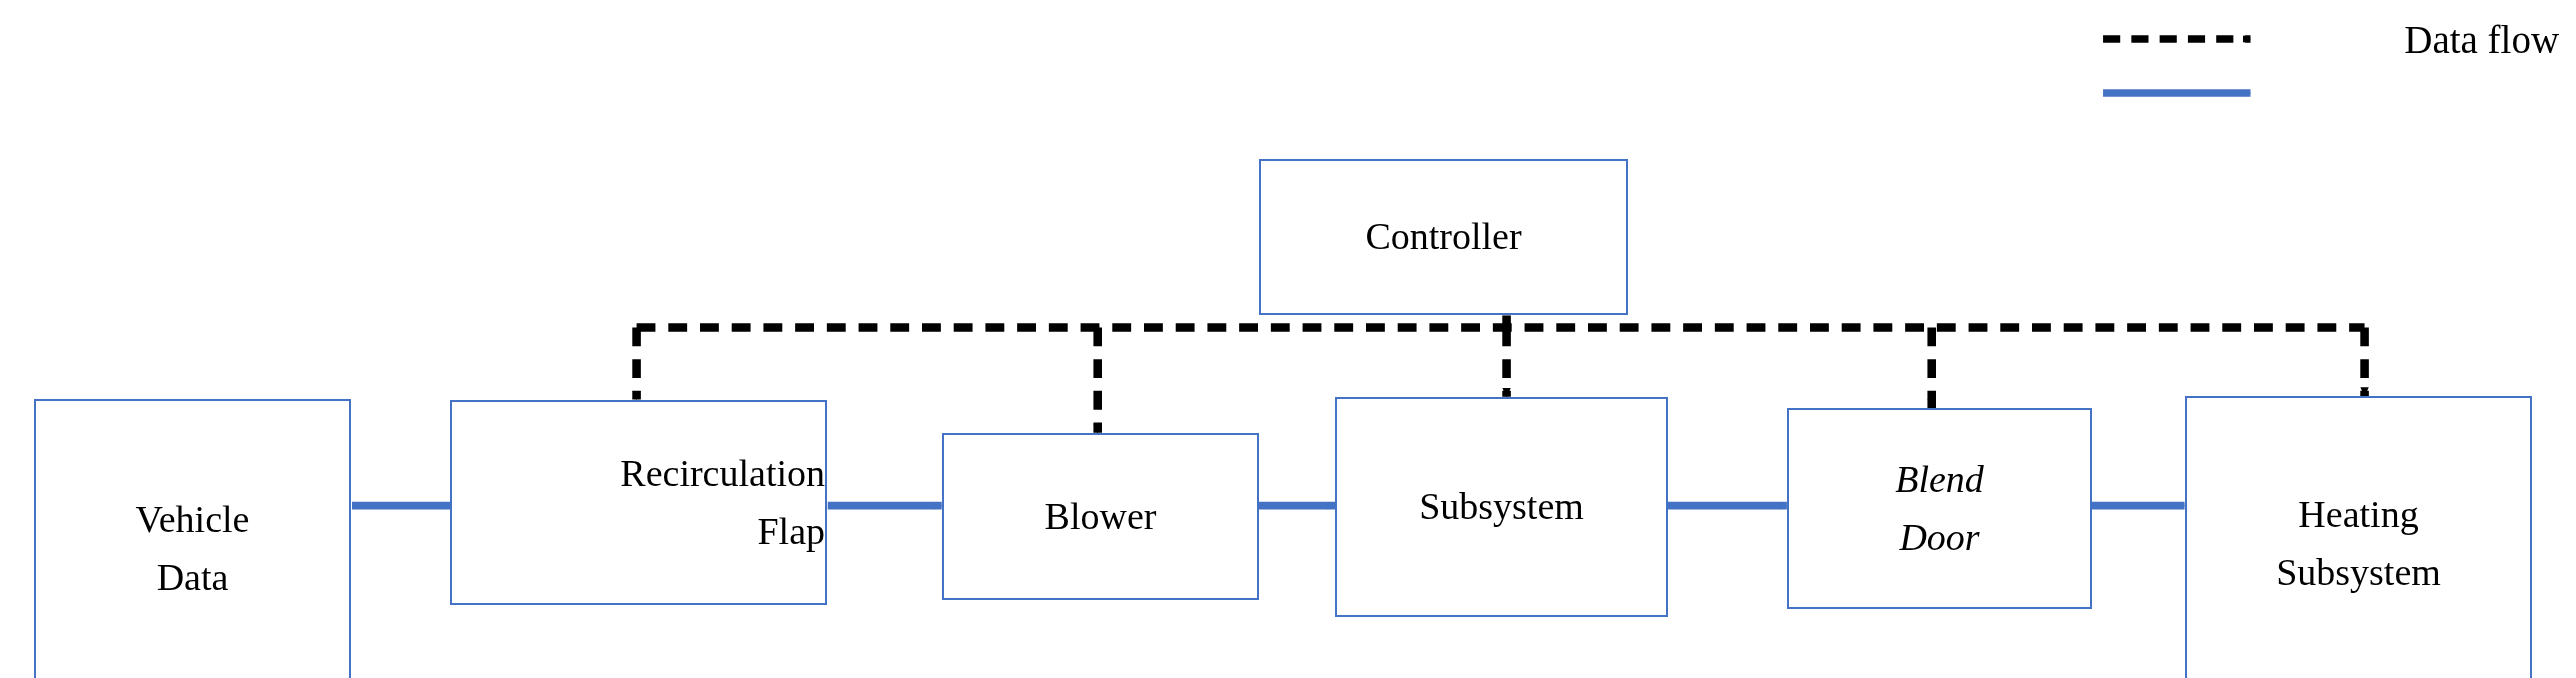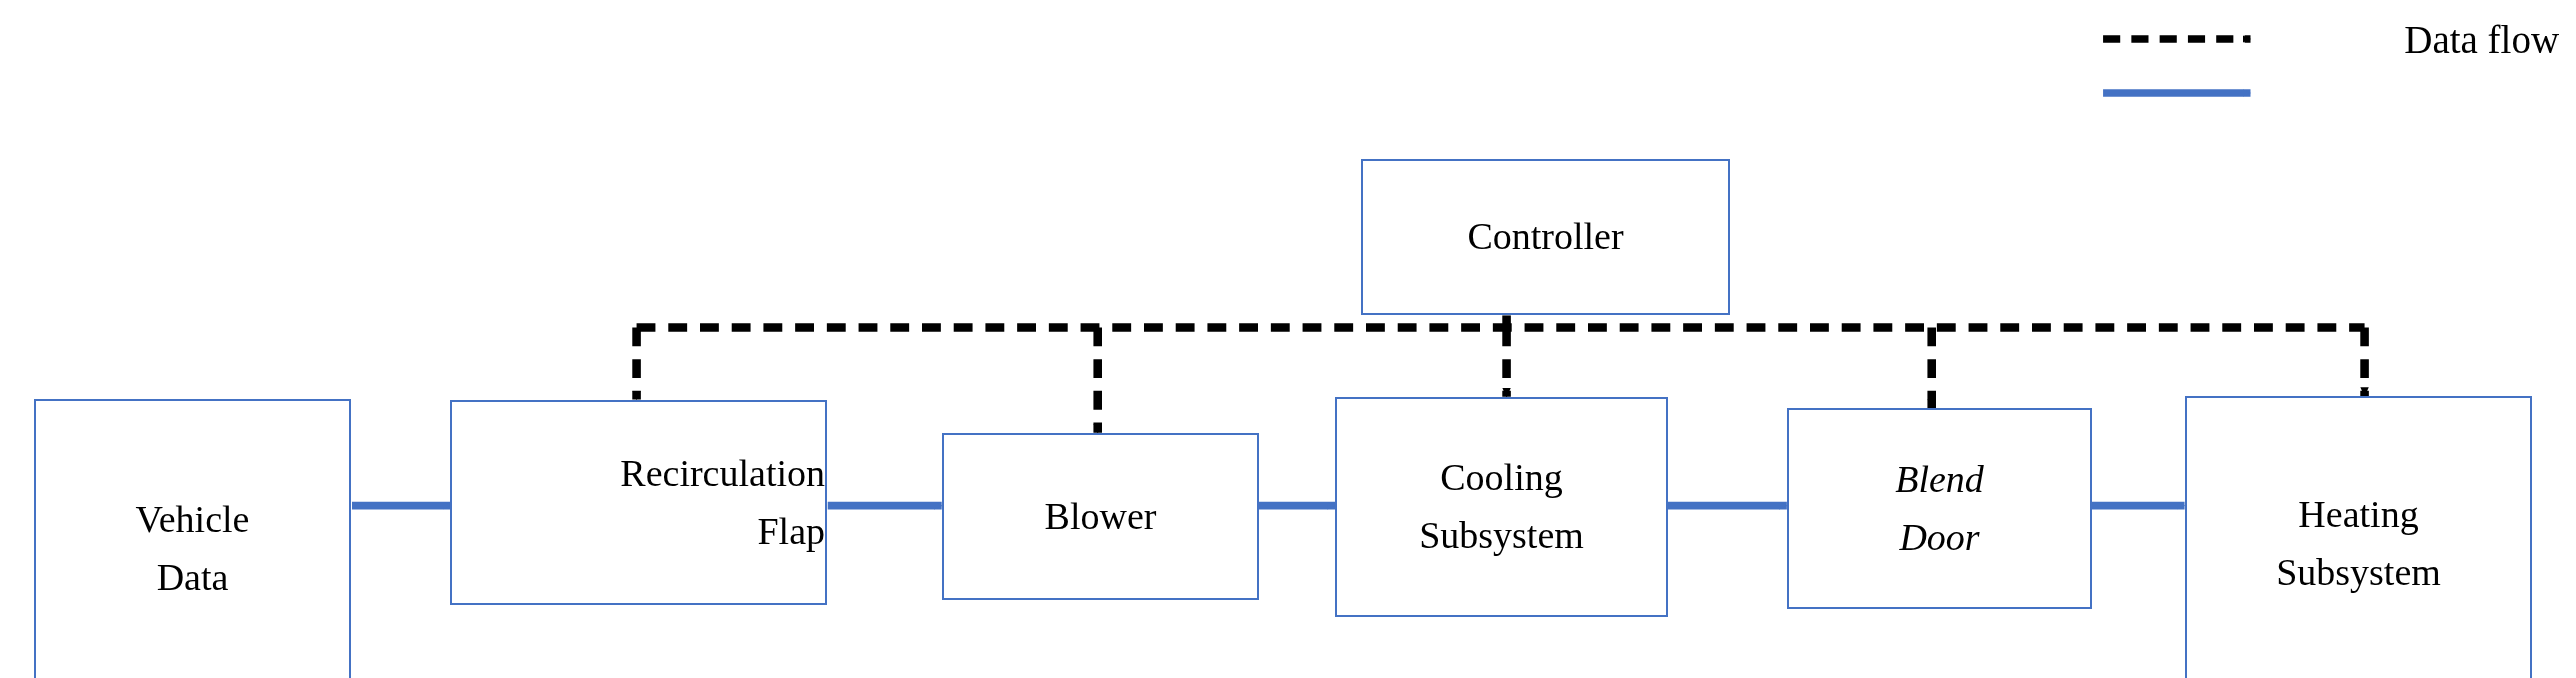--- a/index.html
+++ b/index.html
@@ -117,32 +117,31 @@
         <span class="node-line">Data</span>
       </div>
       <div class="node" style="left: 450px; top: 400px; width: 377px; height: 205px; border-color: rgb(68, 114, 196); background: rgb(255, 255, 255); align-items: flex-end;">
         <span class="node-line">Recirculation</span>
         <span class="node-line">Flap</span>
       </div>
       <div class="node" style="left: 942px; top: 433px; width: 317px; height: 167px; border-color: rgb(68, 114, 196); background: rgb(255, 255, 255);">
         <span class="node-line">Blower</span>
       </div>
       <div class="node" style="left: 1335px; top: 397px; width: 333px; height: 220px; border-color: rgb(68, 114, 196); background: rgb(255, 255, 255);">
-        <span class="node-line">Cooling</span>
         <span class="node-line">Subsystem</span>
       </div>
       <div class="node" style="left: 1787px; top: 408px; width: 305px; height: 201px; border-color: rgb(68, 114, 196); background: rgb(255, 255, 255); font-style: italic;">
         <span class="node-line">Blend</span>
         <span class="node-line">Door</span>
       </div>
       <div class="node" style="left: 2185px; top: 396px; width: 347px; height: 296px; border-color: rgb(68, 114, 196); background: rgb(255, 255, 255);">
         <span class="node-line">Heating</span>
         <span class="node-line">Subsystem</span>
       </div>
-      <div class="node" style="left: 1361px; top: 159px; width: 369px; height: 156px; border-color: rgb(68, 114, 196); background: rgb(255, 255, 255);">
+      <div class="node" style="left: 1259px; top: 159px; width: 369px; height: 156px; border-color: rgb(68, 114, 196); background: rgb(255, 255, 255);">
         <span class="node-line">Controller</span>
       </div>
     </div>
 
   <div class="legend">
 
     <div class="legend-row row-data">
       <svg class="legend-sample" viewBox="0 0 190 56" width="163" height="48" xmlns="http://www.w3.org/2000/svg">
         <line x1="0" y1="28" x2="172" y2="28" stroke="#000000" stroke-width="9" stroke-dasharray="20,13" marker-end="url(#arrow-black-legend)"></line>
       </svg>

